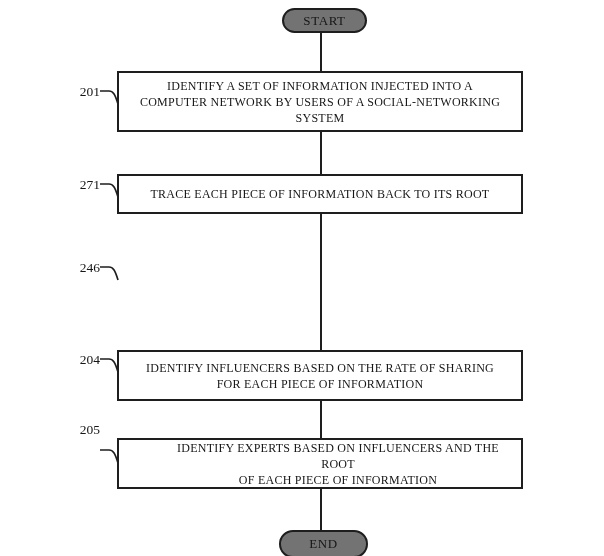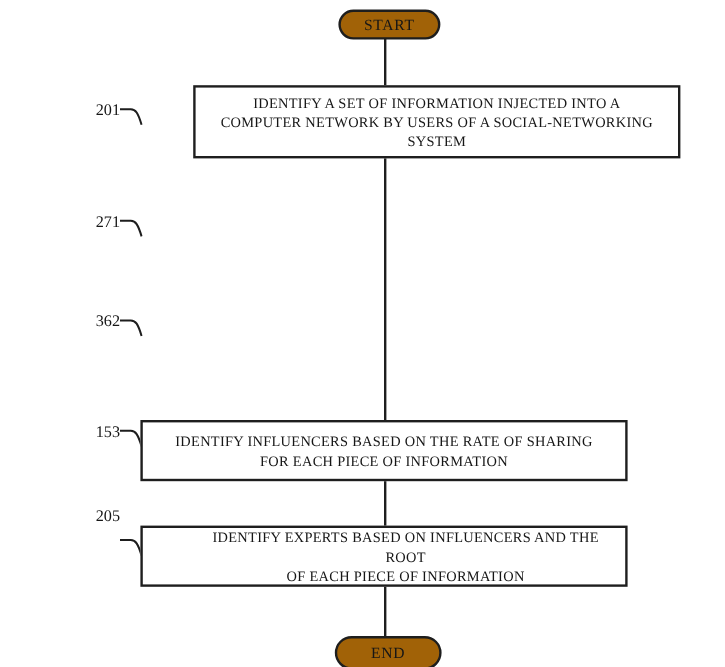--- a/index.html
+++ b/index.html
@@ -23,21 +23,21 @@
     top: 18px;
     width: 2px;
     height: 520px;
     background: #1e1e1e;
     z-index: 0;
   }
   .terminal {
     position: absolute;
     border: 2px solid #1e1e1e;
     border-radius: 14px;
-    background: #a16207;
+    background: #737373;
     z-index: 2;
     display: flex;
     align-items: center;
     justify-content: center;
     font-size: 13px;
     letter-spacing: 0.6px;
   }
   .terminal.start { left: 282px; top: 8px;  width: 81px; height: 21px; }
   .terminal.end   { left: 279px; top: 530px; width: 85px; height: 24px; }
 
@@ -52,21 +52,21 @@
     display: flex;
     align-items: center;
     justify-content: center;
     text-align: center;
     font-size: 12px;
     line-height: 16px;
     letter-spacing: 0.25px;
     white-space: pre-line;
     padding: 1px 8px;
   }
-  .box.b1 { top: 71px;  height: 61px; margin-left: 44px; }
+  .box.b1 { top: 71px;  height: 61px; }
   .box.b2 { top: 174px; height: 40px; }
   .box.b3 { top: 255px; height: 52px; }
   .box.b4 { top: 350px; height: 51px; }
   .box.b5 { top: 438px; height: 51px; padding-left: 44px; }
 
   .ref {
     position: absolute;
     width: 36px;
     text-align: right;
     font-size: 13.5px;
@@ -115,27 +115,30 @@
   <div class="box b1">
     <span>IDENTIFY A SET OF INFORMATION INJECTED INTO A
 COMPUTER NETWORK BY USERS OF A SOCIAL-NETWORKING
 SYSTEM</span>
   </div>
 
   <div class="ref r2">271</div>
   <svg class="leader l2" viewBox="0 0 19 18">
       <path d="M0,3 L9,3 C13,3 15,6 18,16"></path>
     </svg>
+  <div class="box b2">
+    <span>TRACE EACH PIECE OF INFORMATION BACK TO ITS ROOT</span>
+  </div>
 
-  <div class="ref r3">362</div>
+  <div class="ref r3">246</div>
   <svg class="leader l3" viewBox="0 0 19 18">
       <path d="M0,3 L9,3 C13,3 15,6 18,16"></path>
     </svg>
 
-  <div class="ref r4">153</div>
+  <div class="ref r4">204</div>
   <svg class="leader l4" viewBox="0 0 19 18">
       <path d="M0,3 L9,3 C13,3 15,6 18,16"></path>
     </svg>
   <div class="box b4">
     <span>IDENTIFY INFLUENCERS BASED ON THE RATE OF SHARING
 FOR EACH PIECE OF INFORMATION</span>
   </div>
 
   <div class="ref r5">205</div>
   <svg class="leader l5" viewBox="0 0 19 18">

